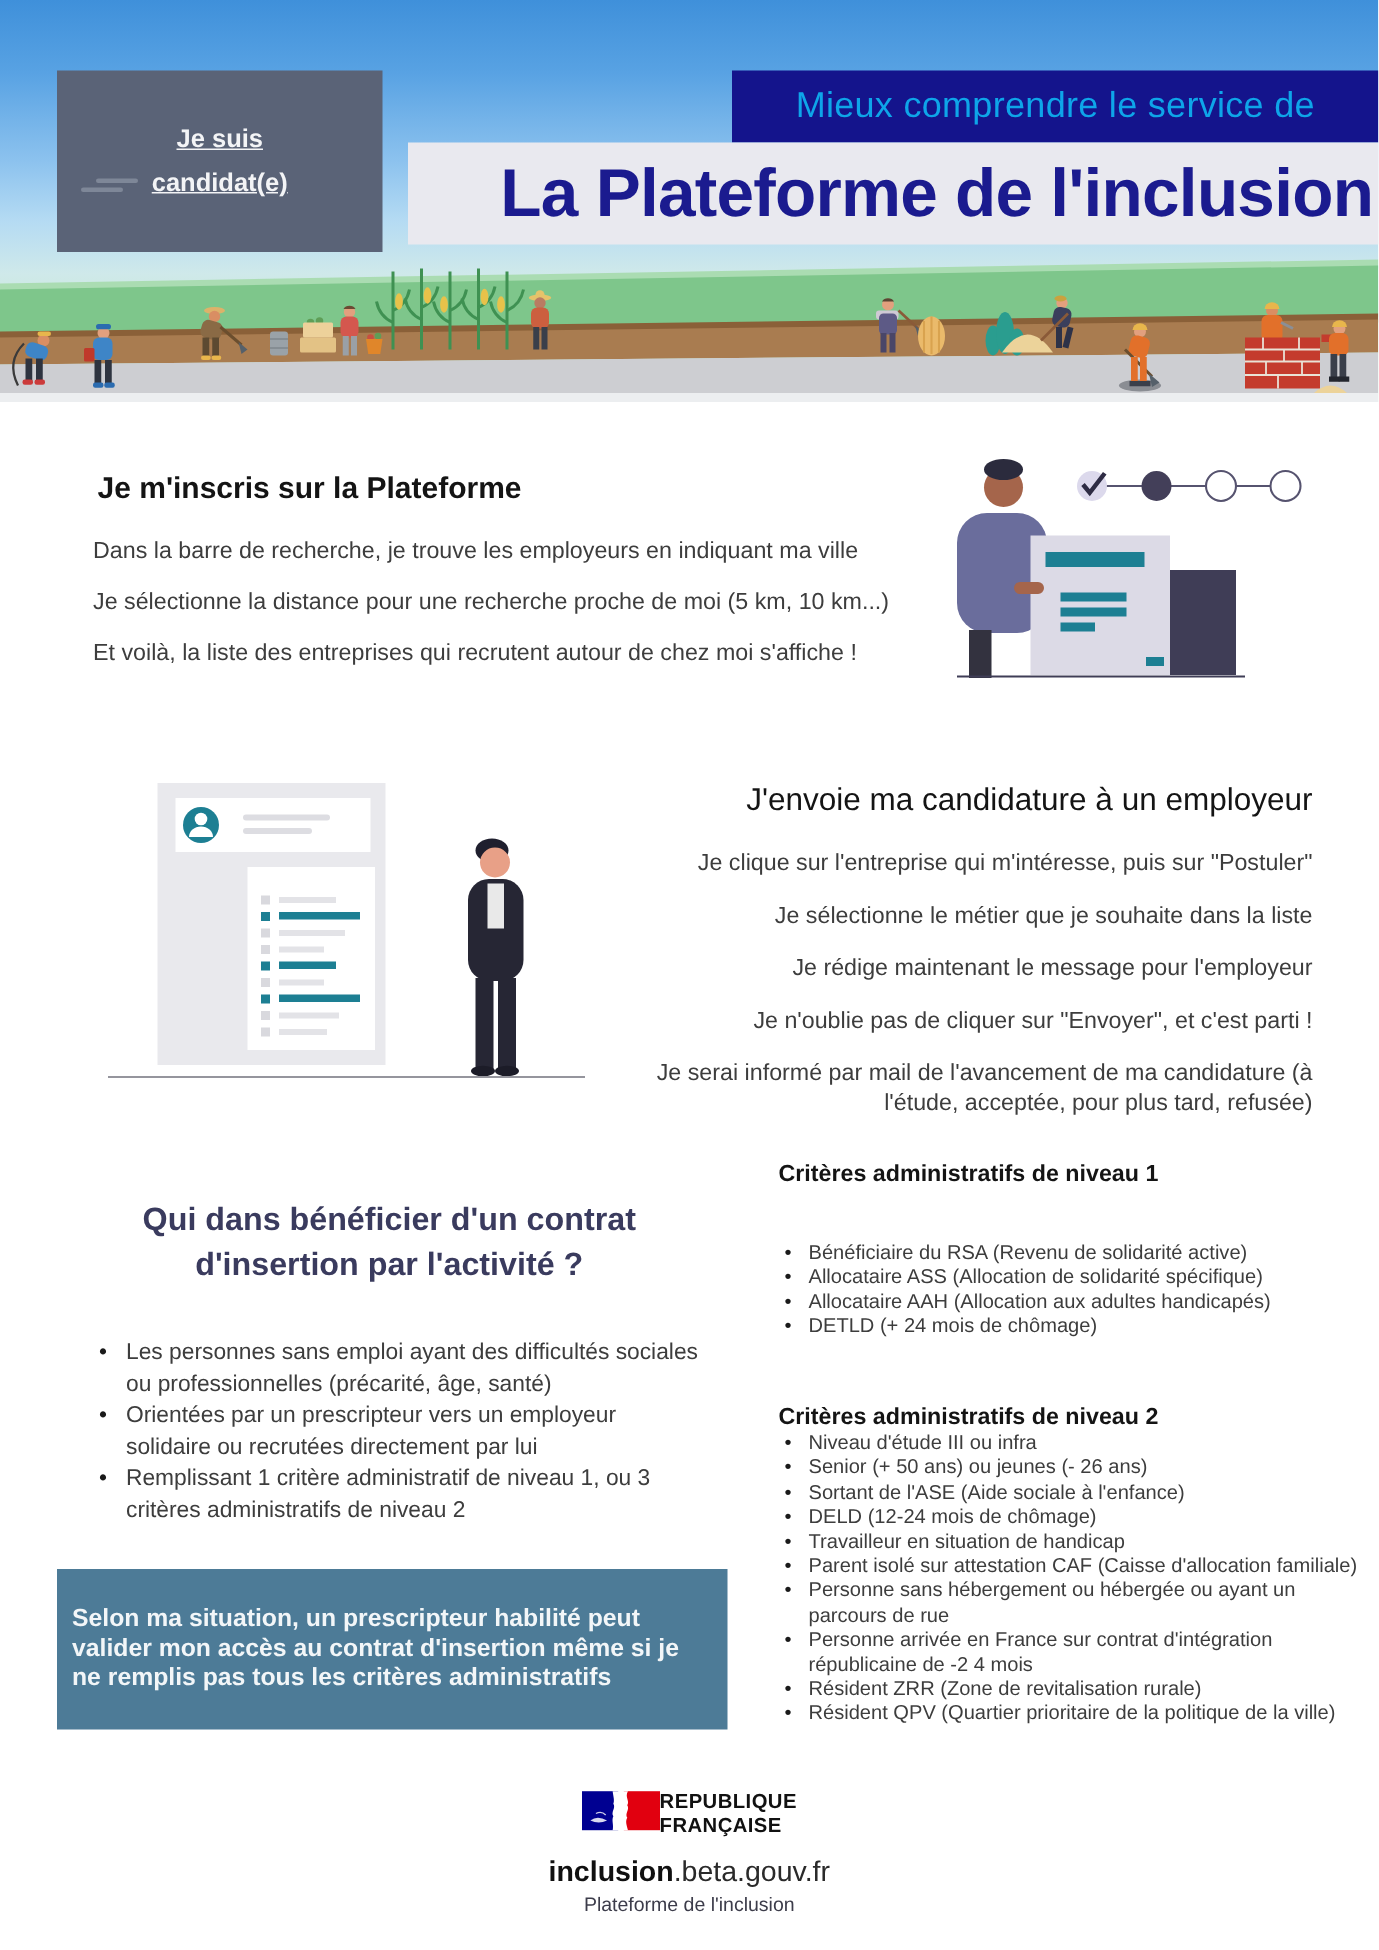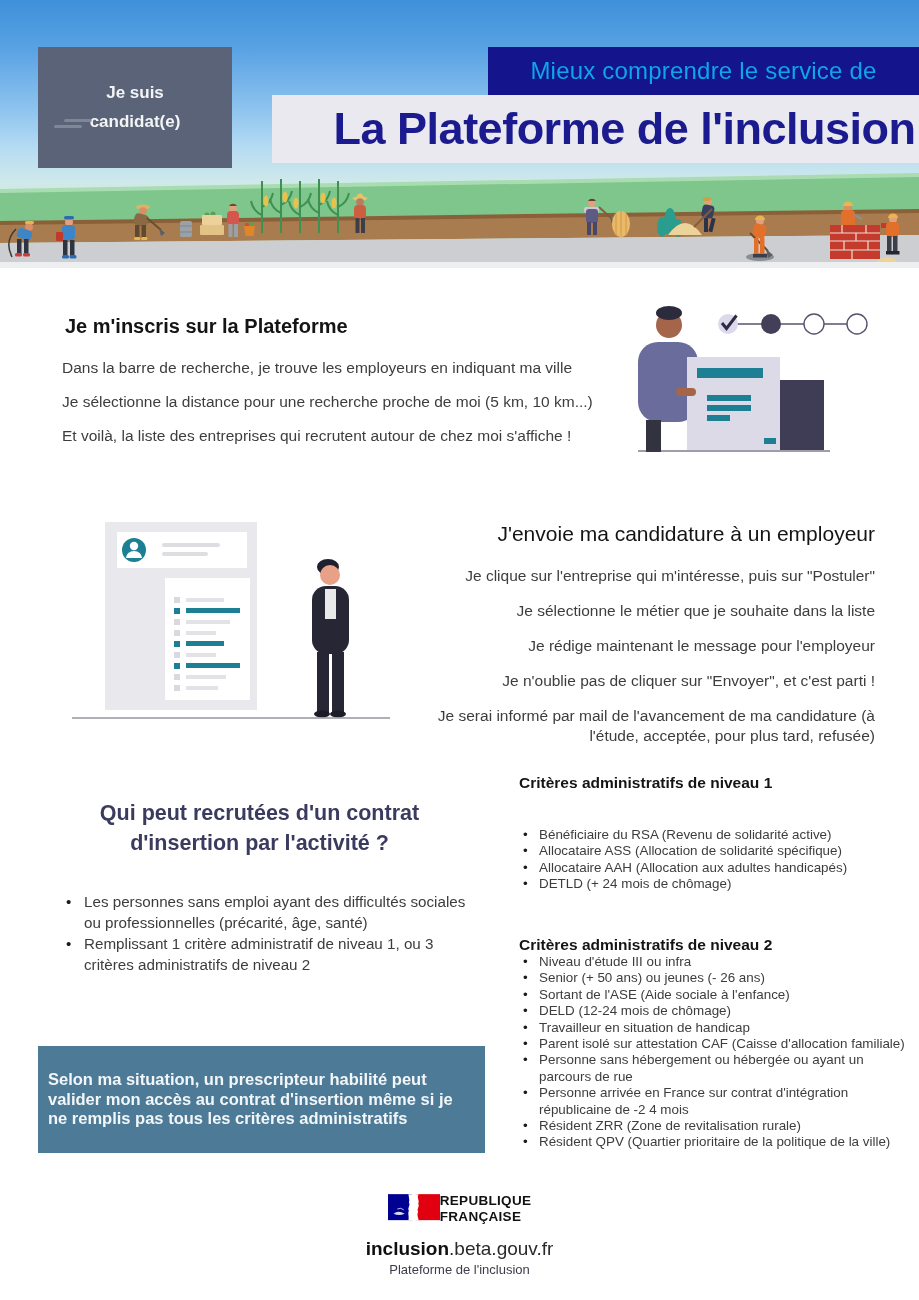--- a/index.html
+++ b/index.html
@@ -7,24 +7,24 @@
     position:relative; width:919px; height:1300px; overflow:hidden;
     background:#ffffff; font-family:"Liberation Sans", sans-serif;
   }
 
   
   .hero {
     position:absolute; left:0; top:0; width:919px; height:268px;
     background:linear-gradient(180deg,#3f90da 0%,#58a2e3 18%,#8cc2ee 40%,#b5dbf3 55%,#cfe9ea 68%,#c9e8d6 80%,#bfe4cd 100%);
   }
   .badge {
-    position:absolute; left:38px; top:47px; width:194px; height:121px;
+    position:absolute; left:38px; top:47px; width:217px; height:121px;
     background:#5a6377; color:#f3f4f6; font-weight:700; font-size:17px;
     display:flex; flex-direction:column; align-items:center; justify-content:center;
-    line-height:1.7; text-align:center;
+    line-height:1.7; text-align:center;text-decoration:underline;
   }
   .badge::before {
     content:""; position:absolute; left:26px; top:72px; width:28px; height:3px;
     background:#8b93a3; border-radius:2px; opacity:.75;
     box-shadow:-10px 6px 0 #8b93a3;
   }
   .kicker {
     position:absolute; left:488px; top:47px; width:431px; height:48px;
     background:#14148c; color:#0ea5e9; font-size:24px;
     display:flex; align-items:center; justify-content:center; letter-spacing:.2px;
@@ -348,23 +348,24 @@
     <div class="apply-steps">
       <p>Je clique sur l'entreprise qui m'intéresse, puis sur "Postuler"</p>
       <p>Je sélectionne le métier que je souhaite dans la liste</p>
       <p>Je rédige maintenant le message pour l'employeur</p>
       <p>Je n'oublie pas de cliquer  sur "Envoyer", et c'est parti !</p>
       <p>Je serai informé par mail de l'avancement de ma candidature (à l'étude, acceptée, pour plus tard, refusée)</p>
     </div>
   </section>
 
   <section>
-    <h2 class="elig-heading">Qui peut recrutées d'un contrat d'insertion par l'activité ?</h2>
+    <h2 class="elig-heading">Qui dans bénéficier d'un contrat d'insertion par l'activité ?</h2>
     <ul class="elig-bullets">
       <li>Les personnes sans emploi ayant des difficultés sociales ou professionnelles (précarité, âge, santé)</li>
+      <li>Orientées par un prescripteur vers un employeur solidaire ou recrutées directement par lui</li>
       <li>Remplissant 1 critère administratif de niveau 1, ou 3 critères administratifs de niveau 2</li>
     </ul>
     <div class="callout">Selon ma situation, un prescripteur habilité peut valider mon accès au contrat d'insertion même si je ne remplis pas tous les critères administratifs</div>
 
     <h3 class="crit-heading crit1-heading">Critères administratifs de niveau 1</h3>
     <ul class="crit-list crit1-list">
       <li>Bénéficiaire du RSA (Revenu de solidarité active)</li>
       <li>Allocataire ASS (Allocation de solidarité spécifique)</li>
       <li>Allocataire AAH (Allocation aux adultes handicapés)</li>
       <li>DETLD (+ 24 mois de chômage)</li>

